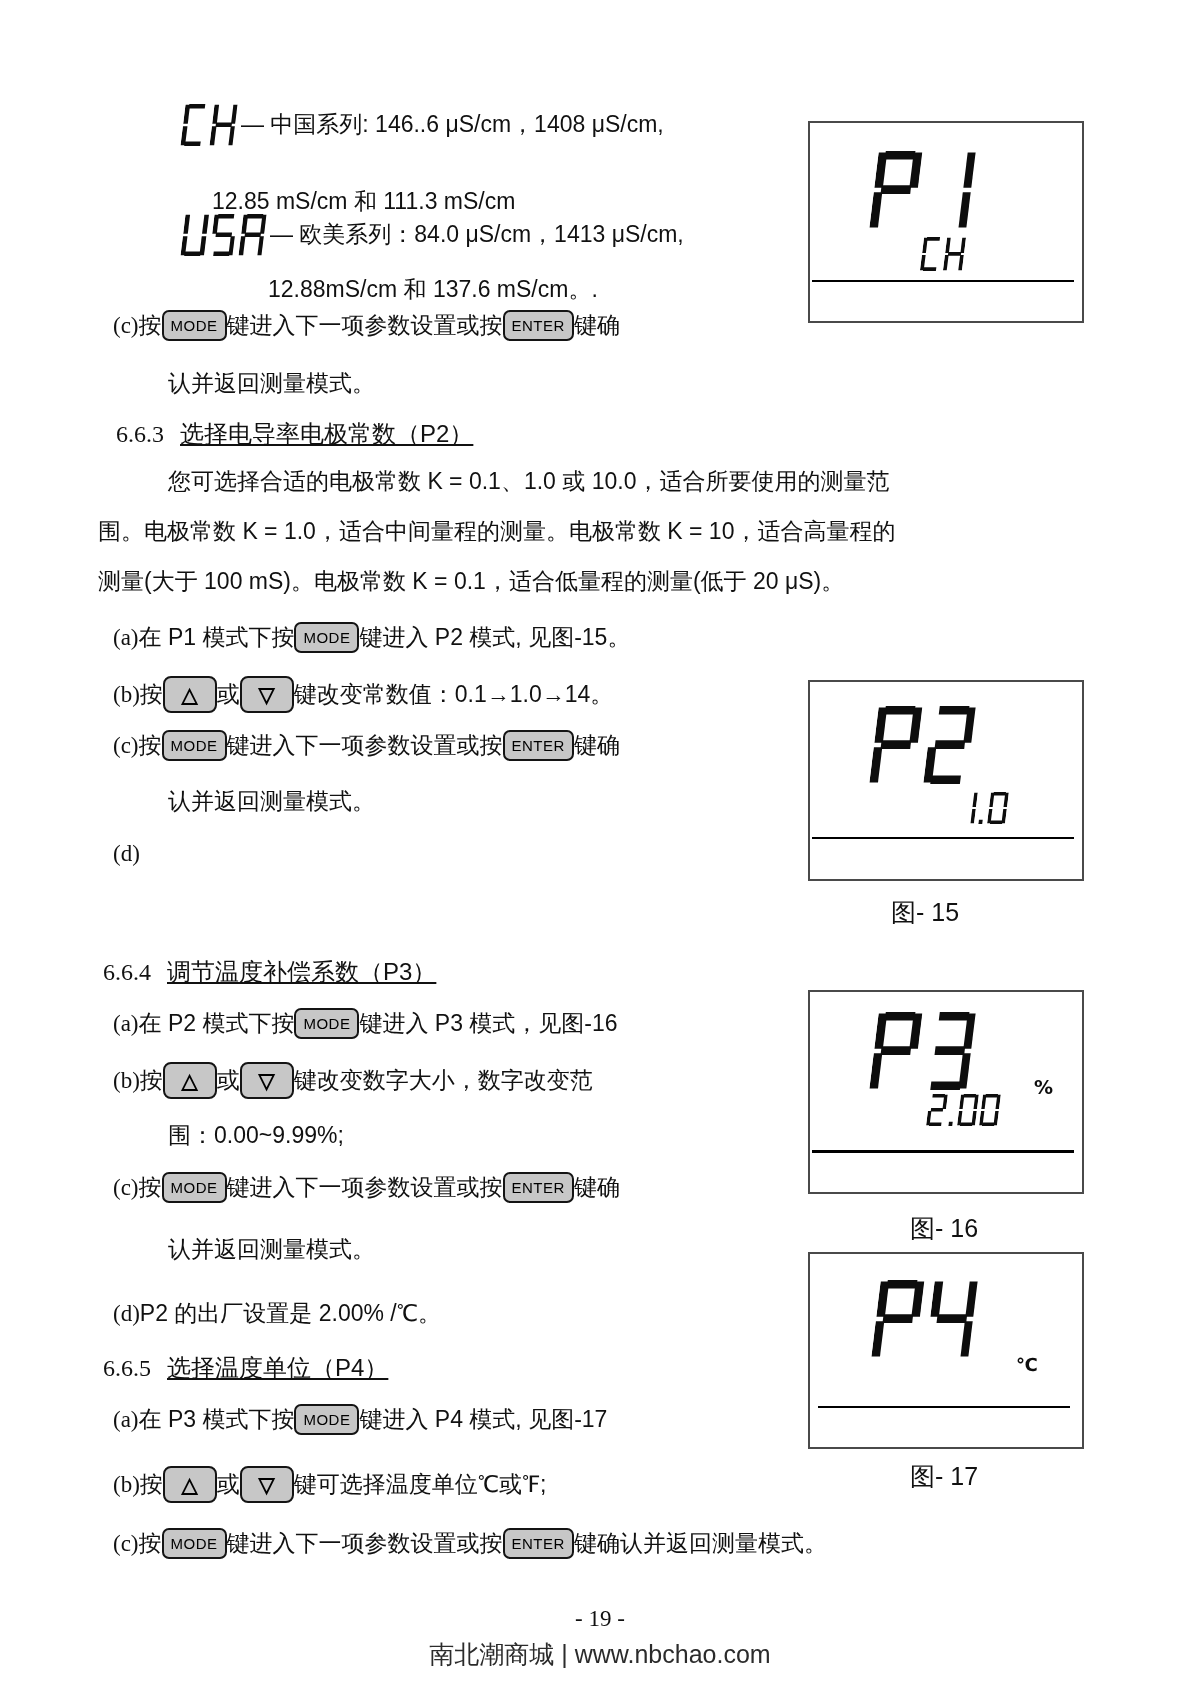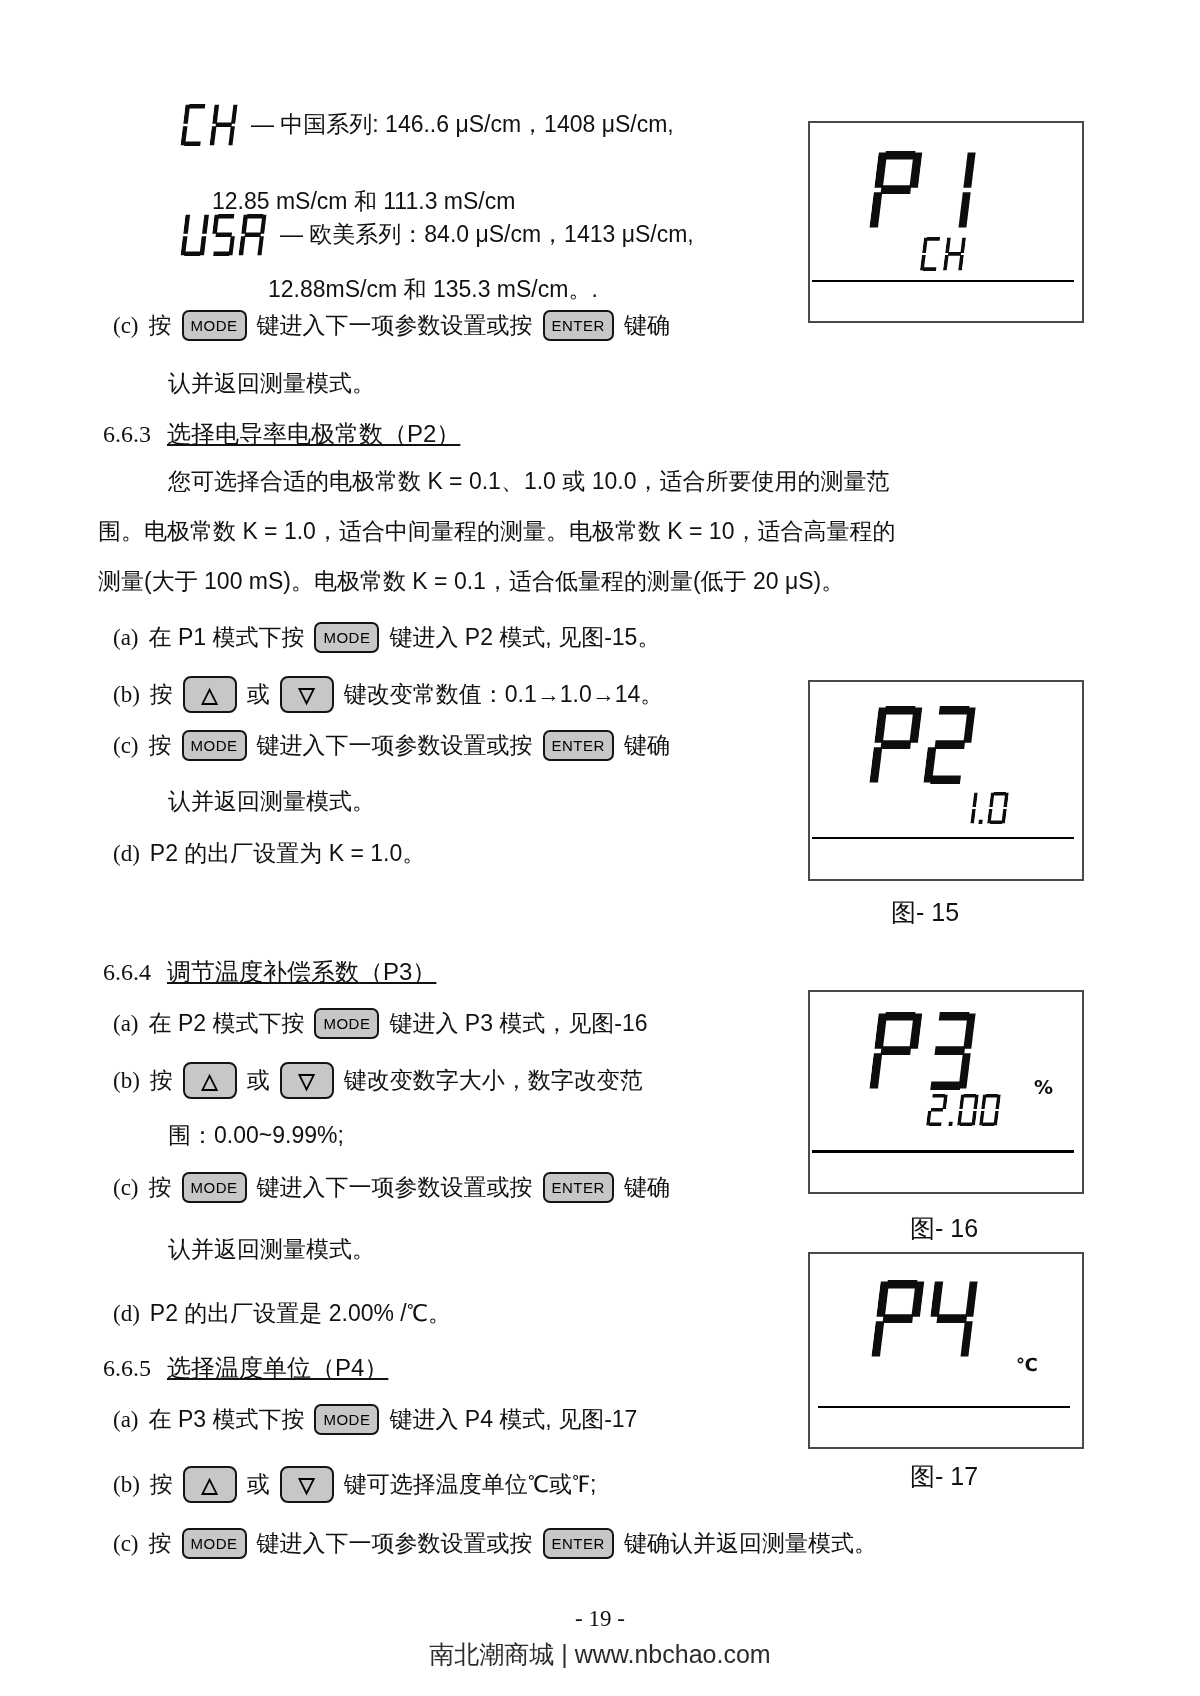--- a/index.html
+++ b/index.html
@@ -1,18 +1,18 @@
 <!DOCTYPE html>
 <html><head>
 <meta charset="utf-8">
 <style>
   html,body{margin:0;padding:0;background:#ffffff;}
   .page{position:relative;width:1200px;height:1696px;background:#fff;overflow:hidden;
         font-family:"Liberation Sans",sans-serif;color:#111;}
-  .row{position:absolute;display:flex;align-items:center;gap:10px;white-space:nowrap;
+  .row{position:absolute;display:flex;align-items:center;white-space:nowrap;
        font-size:23px;line-height:1.35;}
   .t{font-family:"Liberation Sans",sans-serif;}
   .marker{font-family:"Liberation Serif",serif;}
   .sec{position:absolute;display:flex;align-items:baseline;gap:16px;font-size:24px;}
   .sec-num{font-family:"Liberation Serif",serif;}
   .sec-title{font-family:"Liberation Sans",sans-serif;text-decoration:underline;}
   .btn{display:inline-flex;align-items:center;justify-content:center;
        background:#c7c7c7;border:2px solid #141414;border-radius:7px;
        font-size:15px;letter-spacing:0.5px;padding:6px 7px;line-height:1;color:#000;
        font-family:"Liberation Sans",sans-serif;}
@@ -79,21 +79,21 @@
           <rect x="45" y="2" width="11" height="45" fill="#0d0d0d"></rect>
           <rect x="45" y="53" width="11" height="45" fill="#0d0d0d"></rect>
           <rect x="0" y="53" width="11" height="45" fill="#0d0d0d"></rect>
           <rect x="0" y="2" width="11" height="45" fill="#0d0d0d"></rect>
           <rect x="9" y="44" width="38" height="11" fill="#0d0d0d"></rect>
         </svg>
       </span>
     <span class="t">—  欧美系列：84.0 μS/cm，1413 μS/cm,</span>
   </div>
   <div class="row" style="left:268px;top:274px;">
-    <span class="t">12.88mS/cm 和 135.3 mS/cm。.</span>
+    <span class="t">12.88mS/cm 和 137.6 mS/cm。.</span>
   </div>
 
   <div class="row" style="left:113px;top:310px;">
     <span class="marker">(c)</span>
     <span class="t">按</span>
     <span class="btn">MODE</span>
     <span class="t">键进入下一项参数设置或按</span>
     <span class="btn">ENTER</span>
     <span class="t">键确</span>
   </div>
@@ -126,21 +126,21 @@
           <rect x="45" y="2" width="11" height="45" fill="#0d0d0d"></rect>
           <rect x="45" y="53" width="11" height="45" fill="#0d0d0d"></rect>
           <rect x="0" y="53" width="11" height="45" fill="#0d0d0d"></rect>
           <rect x="0" y="2" width="11" height="45" fill="#0d0d0d"></rect>
           <rect x="9" y="44" width="38" height="11" fill="#0d0d0d"></rect>
         </svg>
       </span>
     <div class="lcd-line" style="top:157px;"></div>
   </div>
 
-  <div class="sec" style="left:103px;top:418px;">
+  <div class="sec" style="left:116px;top:418px;">
     <span class="sec-num">6.6.3</span>
     <span class="sec-title">选择电导率电极常数（P2）</span>
   </div>
   <div class="row" style="left:168px;top:466px;">
     <span class="t">您可选择合适的电极常数 K = 0.1、1.0 或 10.0，适合所要使用的测量范</span>
   </div>
   <div class="row" style="left:98px;top:516px;align-items:center;">
     <span class="t">围。电极常数 K = 1.0，适合中间量程的测量。电极常数 K = 10，适合高量程的</span>
   </div>
   <div class="row" style="left:98px;top:566px;">
@@ -167,21 +167,20 @@
     <span class="btn">MODE</span>
     <span class="t">键进入下一项参数设置或按</span>
     <span class="btn">ENTER</span>
     <span class="t">键确</span>
   </div>
   <div class="row" style="left:168px;top:786px;">
     <span class="t">认并返回测量模式。</span>
   </div>
   <div class="row" style="left:113px;top:838px;">
     <span class="marker">(d)</span>
-    <span class="t">P2 的出厂设置为 K = 1.0。</span>
   </div>
 
   <div class="lcd" style="left:808px;top:680px;height:197px;">
     <span class="lcd-el sevenseg" style="left:64px;top:24px;">
         <svg viewBox="0 0 56 100" style="width: 43.68px; height: 78px; margin-right: 10.14px;">
           <rect x="9" y="0" width="38" height="11" fill="#0d0d0d"></rect>
           <rect x="45" y="2" width="11" height="45" fill="#0d0d0d"></rect>
           <rect x="0" y="53" width="11" height="45" fill="#0d0d0d"></rect>
           <rect x="0" y="2" width="11" height="45" fill="#0d0d0d"></rect>
           <rect x="9" y="44" width="38" height="11" fill="#0d0d0d"></rect>

